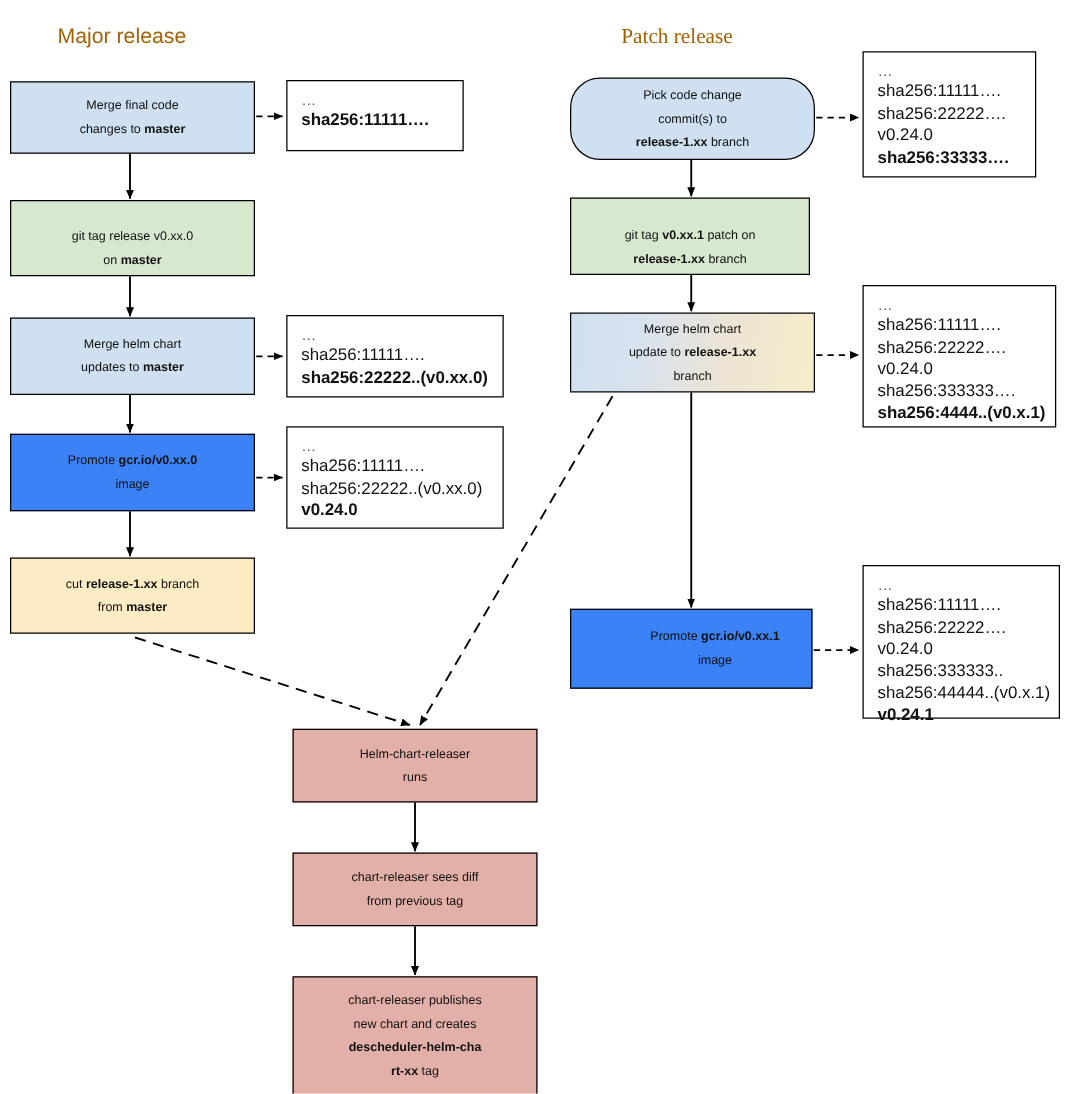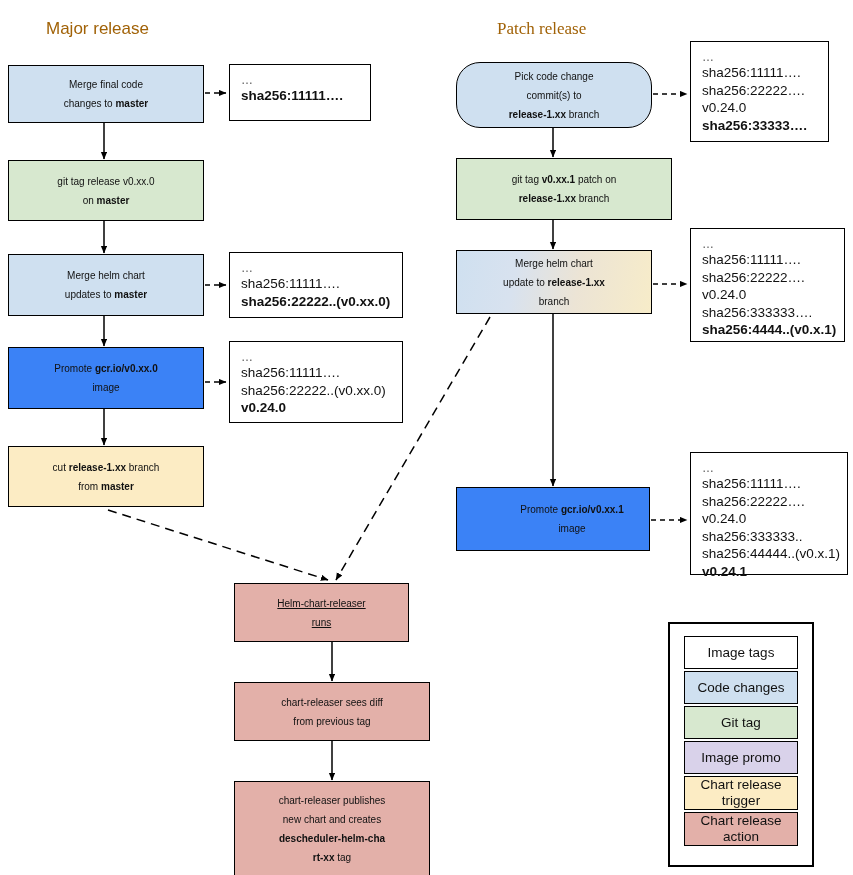--- a/index.html
+++ b/index.html
@@ -36,21 +36,21 @@
     justify-content: center;
     text-align: center;
     font-size: 10px;
     line-height: 19px;
     padding: 2px 6px;
     color: #111111;
   }
   .node .txt { display: block; width: 100%; }
   .node b { font-weight: bold; }
   .fill-code   { background: #cfe0f0; }
-  .fill-git    { background: #d7e8cf; }
+  .fill-git    { background: #d7e8cf; align-items: flex-end; }
   .fill-promo  { background: #3b82f6; text-align: center; }
   .fill-trig   { background: #fcecc4; }
   .fill-action { background: #e3b0a9; }
   .fill-mixed  { background: linear-gradient(100deg, #cfe0f0 0%, #d8e2ef 30%, #ece4d5 62%, #f7ecc9 100%); }
 
   
   .tagbox {
     position: absolute;
     box-sizing: border-box;
     border: 1.6px solid #000000;
@@ -125,33 +125,33 @@
   </div>
 
   <div class="node fill-trig" style="left:8px; top:446px; width:196px; height:61px;">
     <span class="txt">cut <b>release-1.xx</b> branch<br>from <b>master</b></span>
   </div>
 
   <div class="node fill-code" style="left:456px; top:62px; width:196px; height:66px;border-radius:24px;">
     <span class="txt">Pick code change<br>commit(s) to<br><b>release-1.xx</b> branch</span>
   </div>
 
-  <div class="node fill-git" style="left:456px; top:158px; width:216px; height:62px;">
+  <div class="node fill-git" style="left:456px; top:158px; width:192px; height:62px;">
     <span class="txt">git tag <b>v0.xx.1</b> patch on<br><b>release-1.xx</b> branch</span>
   </div>
 
   <div class="node fill-mixed" style="left:456px; top:250px; width:196px; height:64px;">
     <span class="txt">Merge helm chart<br>update to <b>release-1.xx</b><br>branch</span>
   </div>
 
   <div class="node fill-promo" style="left:456px; top:487px; width:194px; height:64px;padding-left:44px;">
     <span class="txt">Promote <b>gcr.io/v0.xx.1</b><br>image</span>
   </div>
 
-  <div class="node fill-action" style="left:234px; top:583px; width:175px; height:59px;text-decoration:underline;">
+  <div class="node fill-action" style="left:234px; top:583px; width:196px; height:59px;">
     <span class="txt">Helm-chart-releaser<br>runs</span>
   </div>
 
   <div class="node fill-action" style="left:234px; top:682px; width:196px; height:59px;align-items:center;">
     <span class="txt">chart-releaser sees diff<br>from previous tag</span>
   </div>
 
   <div class="node fill-action" style="left:234px; top:781px; width:196px; height:96px;">
     <span class="txt">chart-releaser publishes<br>new chart and creates<br><b>descheduler-helm-cha</b><br><b>rt-xx</b> tag</span>
   </div>
@@ -194,28 +194,20 @@
   <div class="tagbox" style="left:690px; top:452px; width:158px; height:123px;">
       <div class="dots">…</div>
       <div>sha256:11111….</div>
       <div>sha256:22222….</div>
       <div>v0.24.0</div>
       <div>sha256:333333..</div>
       <div>sha256:44444..(v0.x.1)</div>
       <div class="bold">v0.24.1</div>
     </div>
 
-  <div id="legend" style="left:668px; top:622px; width:146px; height:245px;">
-    <div class="legend-item" style="background:#ffffff;">Image tags</div>
-    <div class="legend-item" style="background:#cfe0f0;">Code changes</div>
-    <div class="legend-item" style="background:#d7e8cf;">Git tag</div>
-    <div class="legend-item" style="background:#d9d2ea;">Image promo</div>
-    <div class="legend-item" style="background:#fcecc4;">Chart release trigger</div>
-    <div class="legend-item" style="background:#e3b0a9;">Chart release action</div>
-  </div>
 
   <svg id="wires" viewBox="0 0 853 875">
     <defs>
       <marker id="ah" markerWidth="9" markerHeight="9" refX="7.2" refY="3.2" orient="auto" markerUnits="userSpaceOnUse">
         <path d="M0,0 L7.6,3.2 L0,6.4 z" fill="#000000"></path>
       </marker>
     </defs>
 
     <g stroke="#000000" stroke-width="1.5" fill="none" marker-end="url(#ah)">
       <line x1="104" y1="123" x2="104" y2="159"></line>

